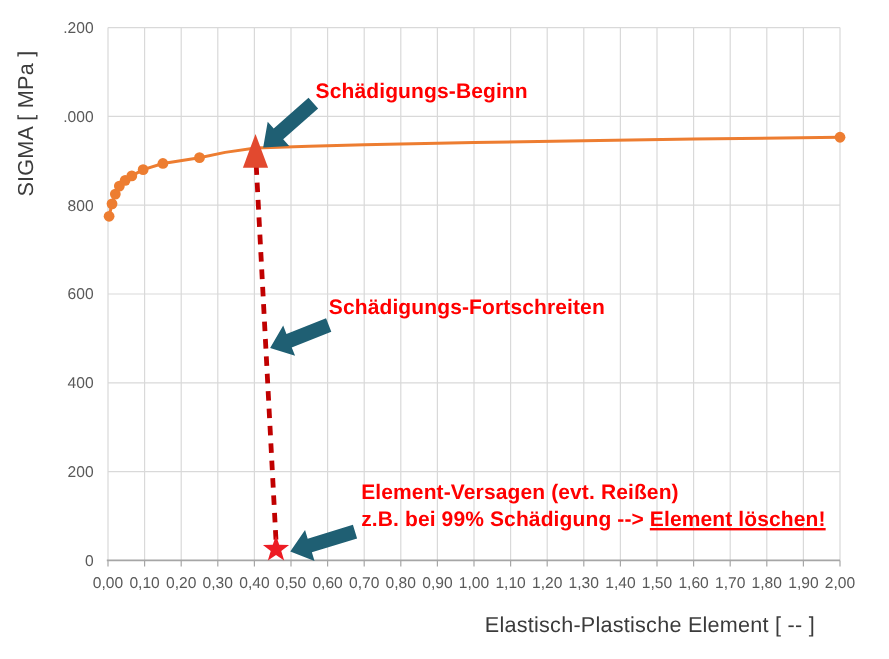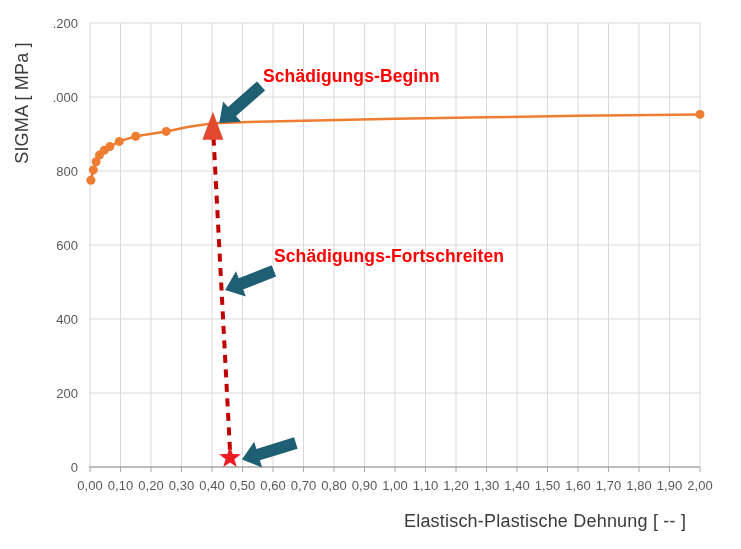--- a/index.html
+++ b/index.html
@@ -124,20 +124,24 @@
       <line x1="213.525" y1="137.7" x2="229.995" y2="450.35" stroke="#C00000" stroke-width="4" stroke-dasharray="8 6.5"></line>
       <polygon points="212.91500000000002,111.76999999999998 202.41500000000002,139.76999999999998 223.41500000000002,139.76999999999998" fill="#E2492F"></polygon>
       <polygon points="230.0,446.3 232.7,454.0 240.9,454.2 234.4,459.2 236.8,467.1 230.0,462.4 223.2,467.1 225.6,459.2 219.1,454.2 227.3,454.0" fill="#ED1C24"></polygon>
       <polygon points="257.1,81.4 228.1,107.1 223.1,101.5 219.3,122.9 241.0,121.7 236.0,116.1 265.1,90.4" fill="#1F5F73"></polygon>
       <polygon points="271.7,265.3 238.7,278.3 236.0,271.3 225.1,290.1 245.9,296.5 243.1,289.5 276.1,276.5" fill="#1F5F73"></polygon>
       <polygon points="294.1,437.2 256.4,448.9 254.2,441.7 241.9,459.6 262.1,467.5 259.9,460.3 297.6,448.7" fill="#1F5F73"></polygon>
     </svg>
 
   <div class="axis-title ylabel" style="color: rgb(59, 59, 59);">SIGMA [ MPa ]</div>
 
-  <div class="axis-title xlabel" style="color: rgb(59, 59, 59);">Elastisch-Plastische Dehnung  [ -- ]</div>
+  <div class="axis-title xlabel" style="color: rgb(59, 59, 59);">Elastisch-Plastische Element  [ -- ]</div>
 
   <div class="ann ann-progress" style="color: rgb(255, 0, 0);">Schädigungs-Fortschreiten</div>
 
   <div class="ann ann-begin" style="color: rgb(255, 0, 0);">Schädigungs-Beginn</div>
 
+  <div class="ann ann-failure" style="color: rgb(255, 0, 0);">
+    <div>Element-Versagen (evt. Reißen)</div>
+    <div><span>z.B. bei 99% Schädigung --&gt; </span><span class="ul">Element löschen!</span></div>
+  </div>
 
 </div>
 
 </body></html>

